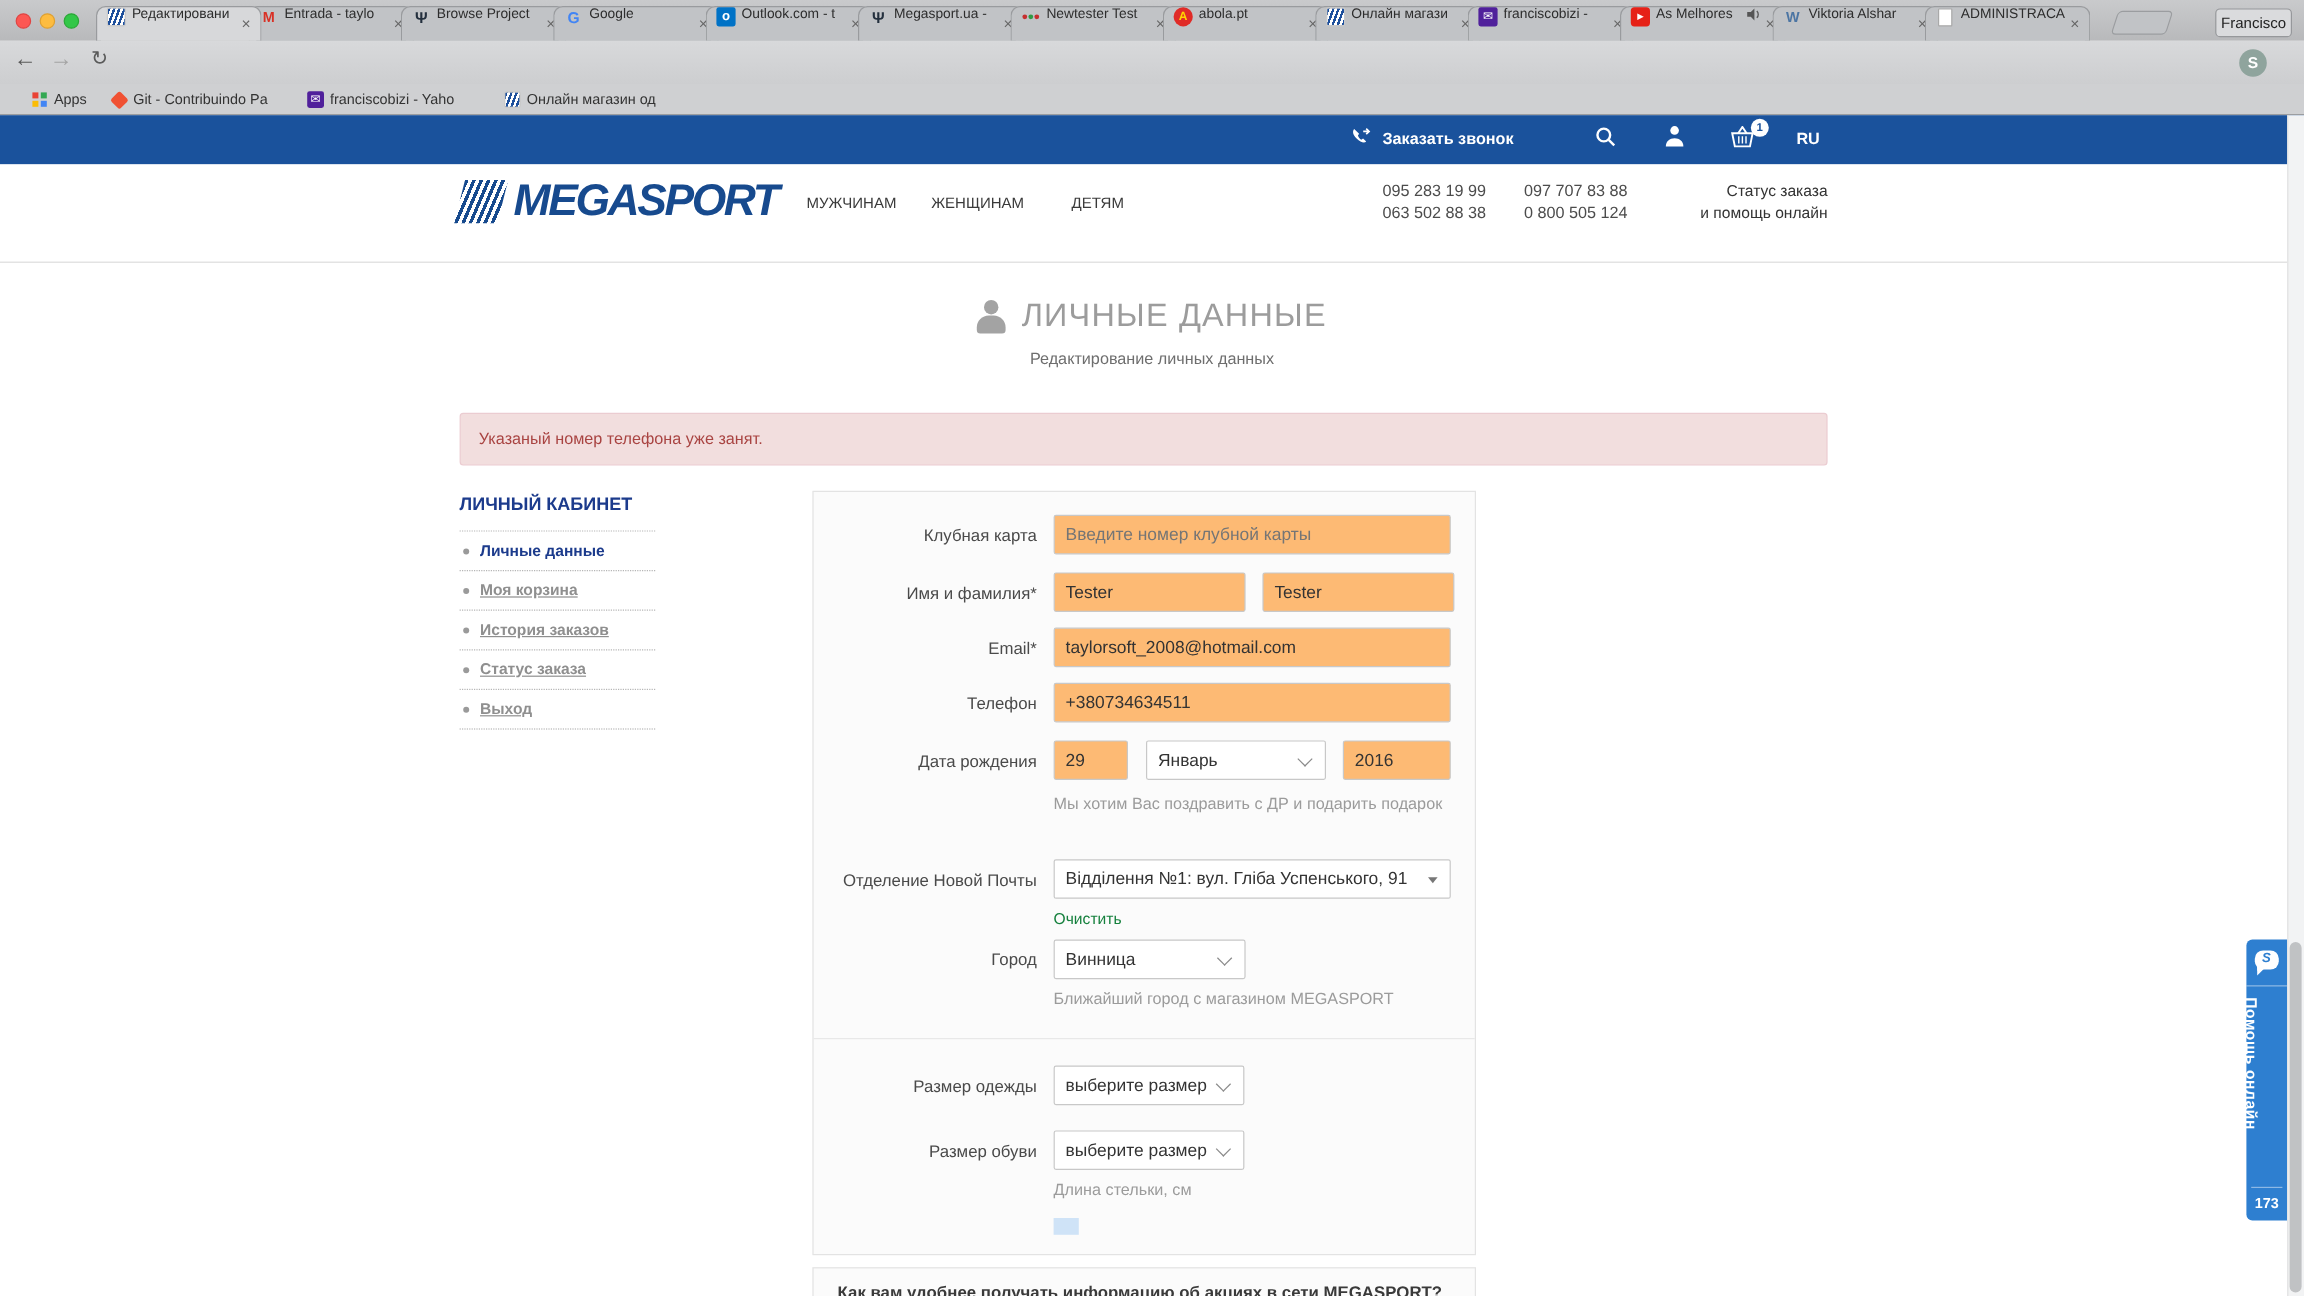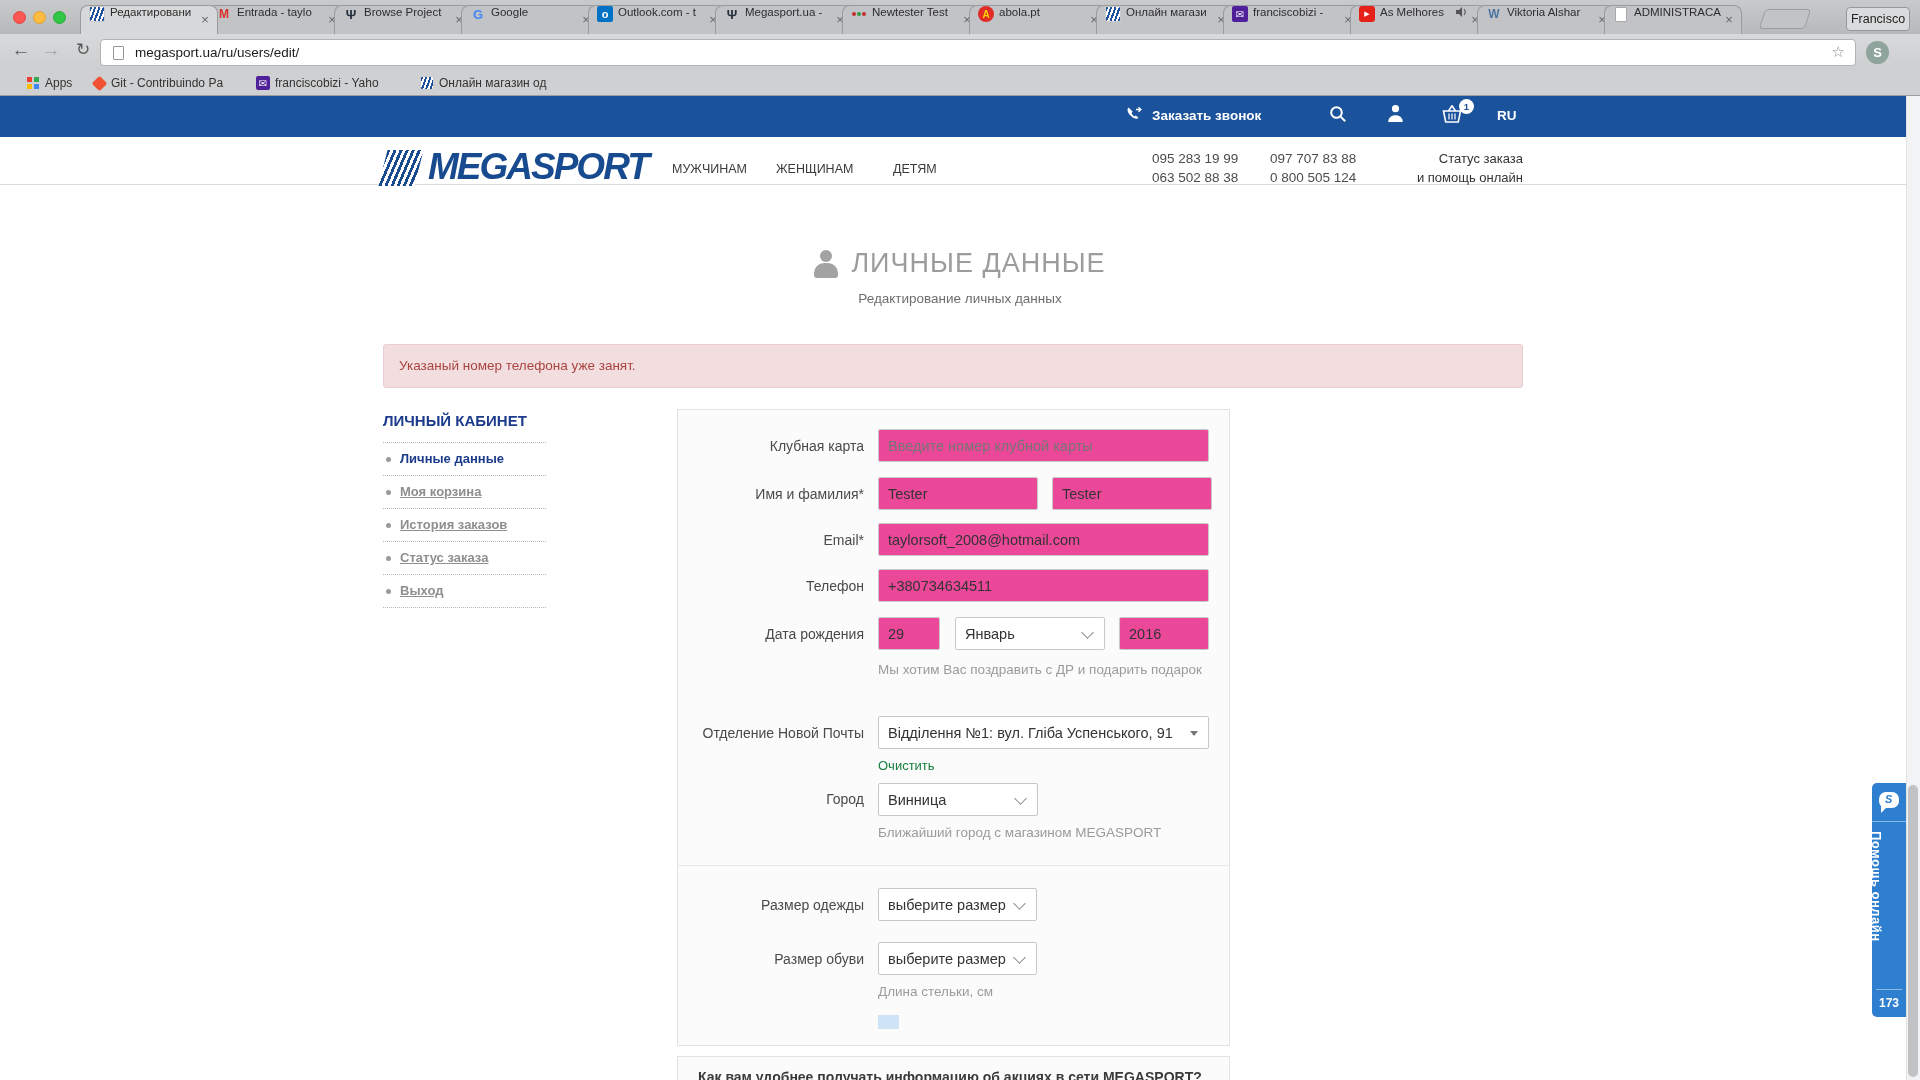--- a/index.html
+++ b/index.html
@@ -61,21 +61,21 @@
   .ico-git{width:11px;height:11px;background:#f05133;border-radius:2px;transform:rotate(45deg)}
 
   
   .topbar{position:absolute;left:0;top:96px;width:1920px;height:41px;background:#1a529c}
   .tb-ic{position:absolute}
   .calltxt{position:absolute;left:1152px;top:108px;color:#fff;font-size:13.5px;font-weight:700}
   .badge{position:absolute;left:1459px;top:99px;width:15px;height:15px;border-radius:50%;background:#fff;color:#1a529c;font-size:9.5px;font-weight:700;text-align:center;line-height:15px}
   .lang{position:absolute;left:1497px;top:108px;color:#fff;font-size:13.5px;font-weight:700}
 
   
-  .siteheader{position:absolute;left:0;top:137px;width:1920px;height:48px;background:#fff;border-bottom:1px solid #dcdcdc}
+  .siteheader{position:absolute;left:0;top:137px;width:1920px;height:82px;background:#fff;border-bottom:1px solid #dcdcdc}
   .logo-mark{position:absolute;left:383px;top:13px;width:36px;height:36px;background:repeating-linear-gradient(100deg,#174a8e 0 3px,#fff 3px 6px);transform:skewX(-14deg)}
   .logo-text{position:absolute;left:428px;top:9px;font-size:37px;font-weight:800;font-style:italic;letter-spacing:-2px;color:#174a8e}
   .mnav{position:absolute;top:25px;font-size:12.5px;font-weight:400;color:#3a3a3a}
   .phcol{position:absolute;top:12px;font-size:13.5px;color:#4c4c4c;line-height:19px}
   .hstatus{position:absolute;left:1383px;top:12px;width:140px;text-align:right;font-size:13px;color:#333;line-height:19px}
 
   
   .ptitle{position:absolute;left:0;top:248px;width:1920px;display:flex;justify-content:center;align-items:center;gap:13px}
   .person-big{width:24px;height:28px;position:relative}
   .person-big::before{content:"";position:absolute;left:6px;top:0;width:12px;height:12px;border-radius:50%;background:#a3a3a3}
@@ -91,21 +91,21 @@
   .sb-title{font-size:15px;font-weight:700;color:#1c3b8c;padding-bottom:13px;border-bottom:1px dotted #b5b5b5}
   .sb-item{position:relative;padding:8px 0 9px 17px;border-bottom:1px dotted #b5b5b5;font-size:13px;font-weight:700}
   .sb-item::before{content:"";position:absolute;left:3px;top:14px;width:5px;height:5px;border-radius:50%;background:#9a9a9a}
   .sb-item span{color:#8f8f8f;text-decoration:underline}
   .sb-item.active span{color:#1c3b8c;text-decoration:none}
 
   
   .panel{position:absolute;left:677px;top:409px;width:553px;height:637px;background:#fbfbfb;border:1px solid #e3e3e3}
   .panel2{position:absolute;left:677px;top:1056px;width:553px;height:40px;background:#fbfbfb;border:1px solid #e3e3e3}
   .f-lbl{position:absolute;left:0;width:186px;text-align:right;font-size:14px;color:#4a4a4a}
-  .inp{position:absolute;height:33px;border:1px solid #c8c8c8;border-radius:2px;background:#ec4899;font-size:14.5px;color:#333;padding:0 9px;outline:none}
+  .inp{position:absolute;height:33px;border:1px solid #c8c8c8;border-radius:2px;background:#fdba74;font-size:14.5px;color:#333;padding:0 9px;outline:none}
   .sel{position:absolute;height:33px;border:1px solid #c8c8c8;border-radius:2px;background:#fff;font-size:14.5px;color:#333;display:flex;align-items:center;padding:0 26px 0 9px}
   .chev{position:absolute;right:12px;top:10px;width:9px;height:9px;border-right:1.5px solid #8a8a8a;border-bottom:1.5px solid #8a8a8a;transform:rotate(45deg)}
   .tri{position:absolute;right:10px;top:14px;width:0;height:0;border-left:4px solid transparent;border-right:4px solid transparent;border-top:5px solid #777}
   .hint{position:absolute;font-size:13.5px;color:#9b9b9b;line-height:20px}
   .clear{position:absolute;left:200px;top:348px;width:331px;text-align:left;font-size:13px;color:#15803d}
   .fdivider{position:absolute;left:0;top:455px;width:551px;border-top:1px solid #e8e8e8}
   .legend-sq{display:inline-block;width:21px;height:14px;background:#cfe3f7;vertical-align:-2px;margin-right:8px}
   .question{position:absolute;left:20px;top:12px;font-size:14px;font-weight:700;color:#3a3a3a}
 
   
@@ -202,25 +202,20 @@
       <span class="tx"></span>
     </div>
     <div class="newtab"></div>
     <div class="profilebtn">Francisco</div>
   </div>
 
   <div class="toolbar"></div>
   <span class="navbtn back"></span>
   <span class="navbtn fwd"></span>
   <span class="navbtn reload"></span>
-  <div class="urlbar">
-    <span class="pageico"></span>
-    <span class="urltext">megasport.ua/ru/users/edit/</span>
-    <span class="star"></span>
-  </div>
   <span class="sext"></span>
 
   <div class="bookmarks">
     <div class="bm" style="left:26px">
       <span class="fav ico-apps"></span>
       <span>Apps</span>
     </div>
     <div class="bm" style="left:92px">
       <span class="fav">
           <span class="ico-git"></span>

